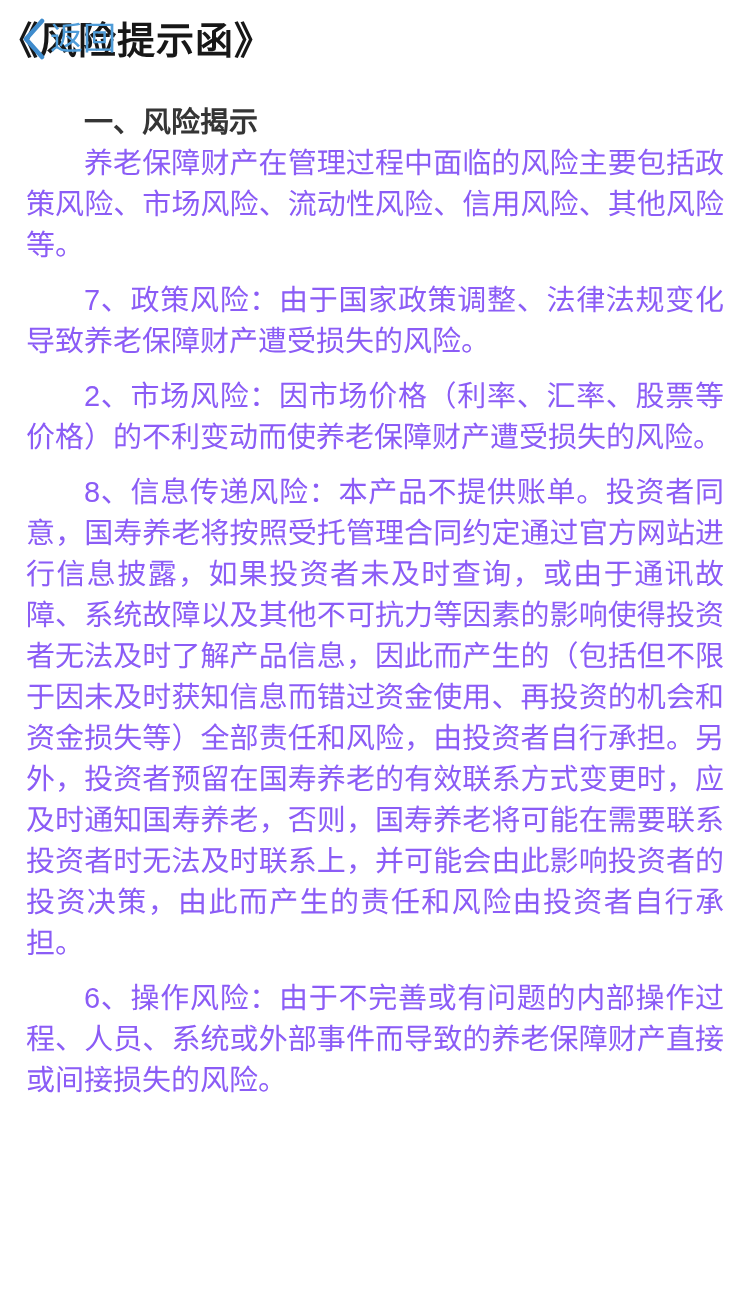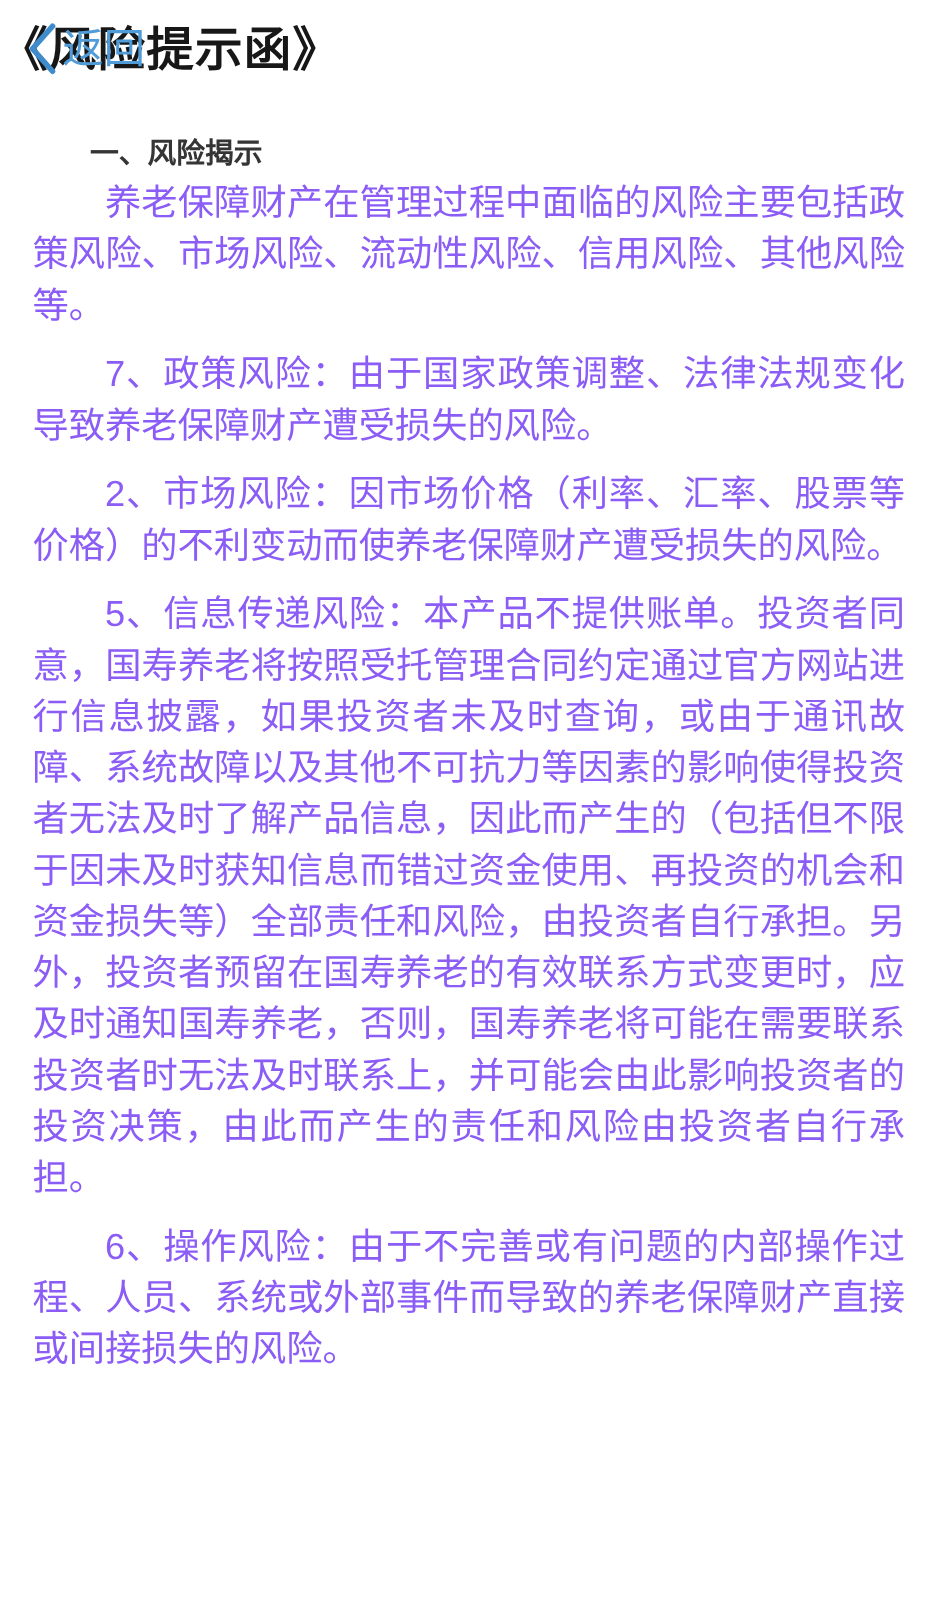--- a/index.html
+++ b/index.html
@@ -50,21 +50,21 @@
     font-weight: bold;
     color: #171717;
     line-height: 50px;
     letter-spacing: 1px;
   }
   
   .doc {
     padding: 24px 26px 0 26px;
   }
   .section-heading {
-    font-size: 23px;
+    font-size: 29px;
     font-weight: bold;
     color: #353535;
     line-height: 41px;
     text-indent: 2em;
     margin: 0;
   }
   .doc p {
     font-size: 29px;
     color: #8b5cf6;
     line-height: 41px;
@@ -89,15 +89,15 @@
     <span class="back-label">返回</span>
   </button>
   <h1 class="page-title">《风险提示函》</h1>
 </div>
 
 <div class="doc">
   <h2 class="section-heading">一、风险揭示</h2>
   <p>养老保障财产在管理过程中面临的风险主要包括政策风险、市场风险、流动性风险、信用风险、其他风险等。</p>
   <p>7、政策风险：由于国家政策调整、法律法规变化导致养老保障财产遭受损失的风险。</p>
   <p>2、市场风险：因市场价格（利率、汇率、股票等价格）的不利变动而使养老保障财产遭受损失的风险。</p>
-  <p>5、信息传递风险：本产品不提供账单。投资者同意，国寿养老将按照受托管理合同约定通过官方网站进行信息披露，如果投资者未及时查询，或由于通讯故障、系统故障以及其他不可抗力等因素的影响使得投资者无法及时了解产品信息，因此而产生的（包括但不限于因未及时获知信息而错过资金使用、再投资的机会和资金损失等）全部责任和风险，由投资者自行承担。另外，投资者预留在国寿养老的有效联系方式变更时，应及时通知国寿养老，否则，国寿养老将可能在需要联系投资者时无法及时联系上，并可能会由此影响投资者的投资决策，由此而产生的责任和风险由投资者自行承担。</p>
+  <p>8、信息传递风险：本产品不提供账单。投资者同意，国寿养老将按照受托管理合同约定通过官方网站进行信息披露，如果投资者未及时查询，或由于通讯故障、系统故障以及其他不可抗力等因素的影响使得投资者无法及时了解产品信息，因此而产生的（包括但不限于因未及时获知信息而错过资金使用、再投资的机会和资金损失等）全部责任和风险，由投资者自行承担。另外，投资者预留在国寿养老的有效联系方式变更时，应及时通知国寿养老，否则，国寿养老将可能在需要联系投资者时无法及时联系上，并可能会由此影响投资者的投资决策，由此而产生的责任和风险由投资者自行承担。</p>
   <p>6、操作风险：由于不完善或有问题的内部操作过程、人员、系统或外部事件而导致的养老保障财产直接或间接损失的风险。</p>
 </div>
 
 </body></html>

